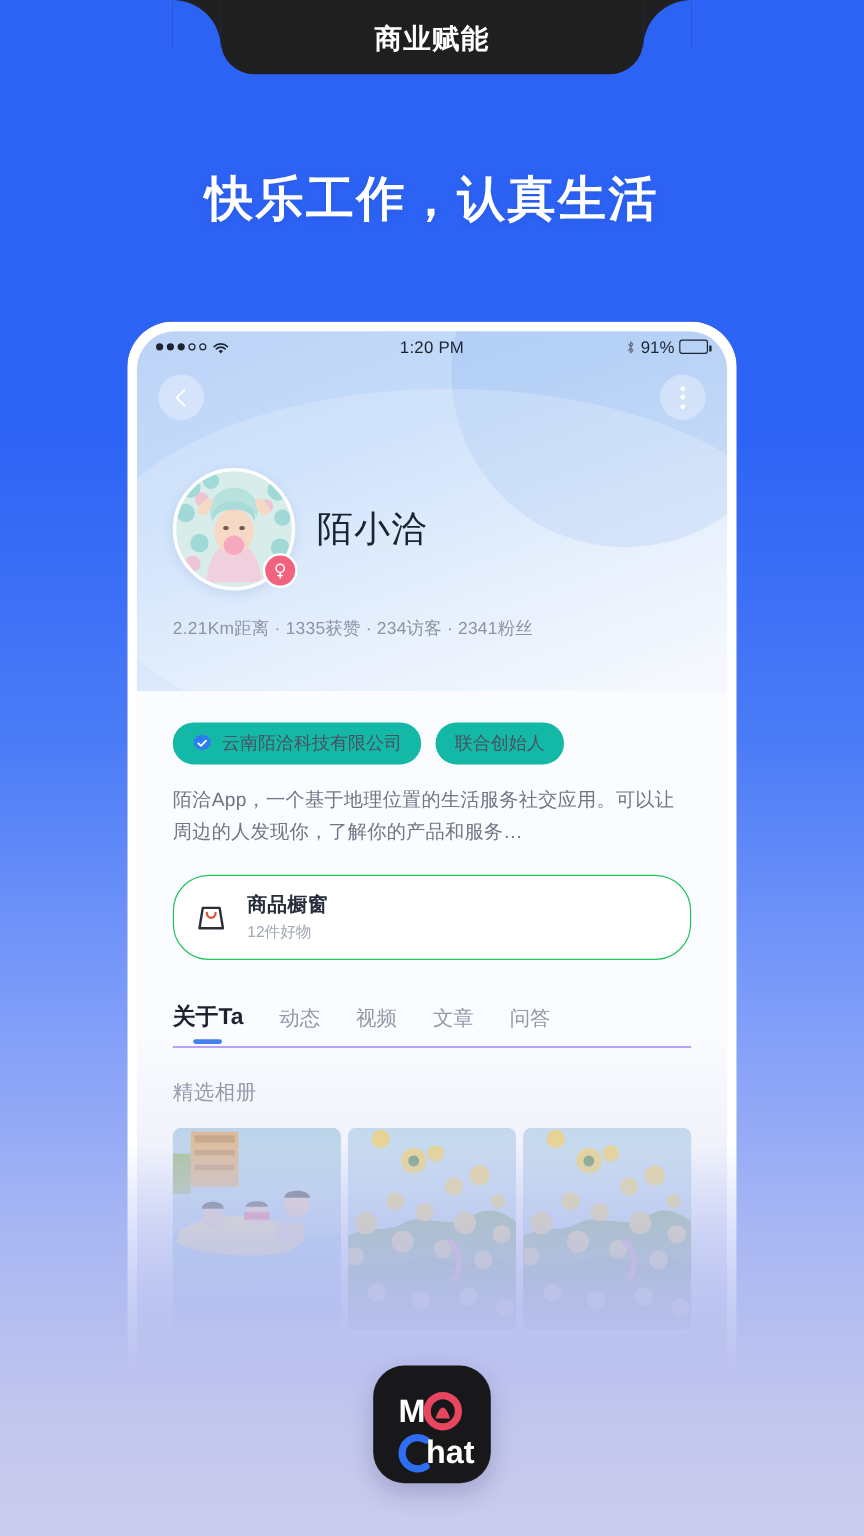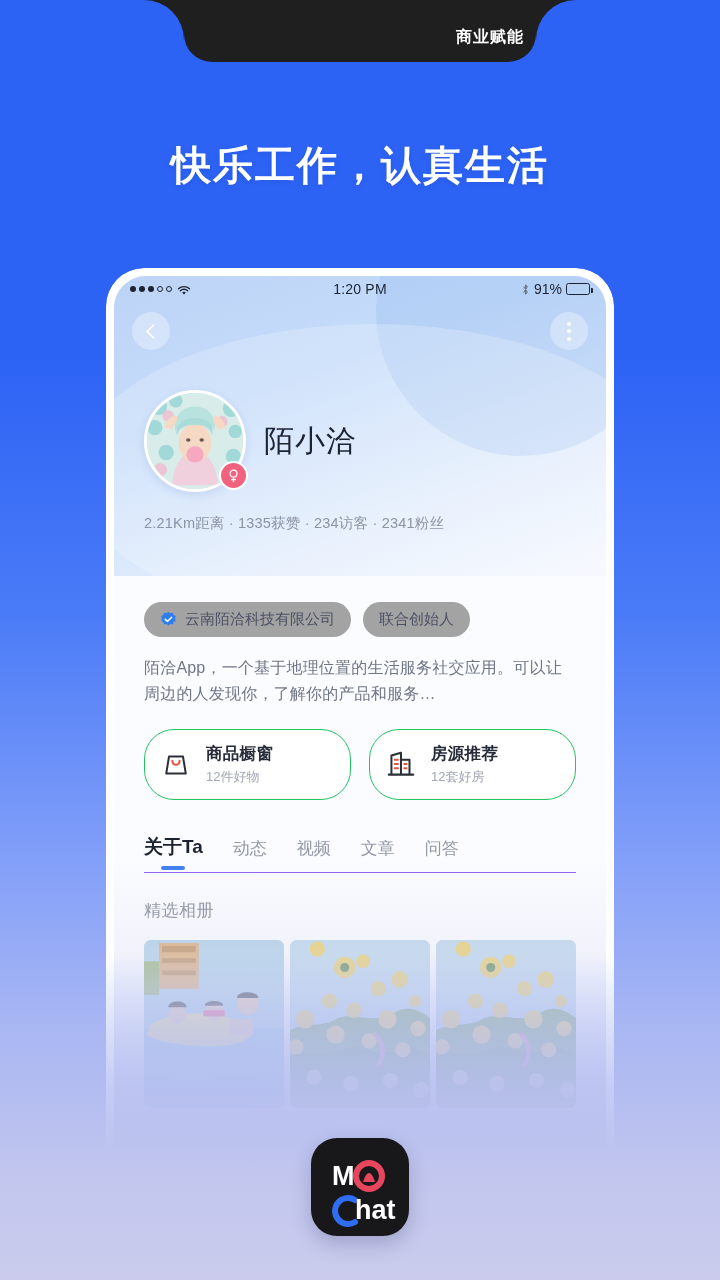--- a/index.html
+++ b/index.html
@@ -20,23 +20,23 @@
     position: absolute; top: 0; left: 0; width: 720px; height: 62px;
     overflow: hidden;
   }
   .notch {
     position: absolute; top: -40px; left: 50%; transform: translateX(-50%);
     width: 352px; height: 102px;
     background: #1f1f20;
     border-radius: 0 0 28px 28px;
   }
   .notch-title {
-    position: absolute; left: 0; right: 12px; bottom: 14px;
-    text-align: right; color: #ffffff;
-    font-size: 16px; font-weight: bold; letter-spacing: 1px;
+    position: absolute; left: 0; right: 0; bottom: 14px;
+    text-align: center; color: #ffffff;
+    font-size: 23px; font-weight: bold; letter-spacing: 1px;
   }
   .notch-ear {
     position: absolute; top: 0; width: 40px; height: 40px;
     background: #1f1f20;
   }
   .notch-ear::after {
     content: ""; position: absolute; inset: 0;
     background: #2d63f5;
   }
   .notch-ear.left  { left: 144px; }
@@ -154,21 +154,21 @@
     position: relative; padding: 22px 0 0 30px;
     font-size: 14.5px; color: #8c93a3; letter-spacing: .2px;
   }
 
   
   .body-area { position: relative; background: #fbfcff; padding: 0 30px; }
 
   .tagrow { display: flex; gap: 12px; padding-top: 26px; }
   .tag {
     display: flex; align-items: center; gap: 8px;
-    background: #a3a3a3; border-radius: 18px;
+    background: #14b8a6; border-radius: 18px;
     padding: 8px 16px; font-size: 15px; color: #4a5163;
   }
   .verified {
     width: 17px; height: 17px; flex: 0 0 17px;
   }
   .bio {
     padding-top: 18px; font-size: 16px; line-height: 1.62;
     color: #6f7686; letter-spacing: .2px;
   }
 
@@ -346,34 +346,20 @@
         <div class="card">
           <span class="card-ic">
             <svg viewBox="0 0 32 32" width="34" height="34">
               <path d="M9.4 9h13.2l2.6 16H6.8z" stroke="#2b2f38" stroke-width="1.9" fill="none" stroke-linejoin="round"></path>
               <path d="M12.6 13c0 2.2 1.5 3.8 3.4 3.8s3.4-1.6 3.4-3.8" stroke="#e0563c" stroke-width="1.9" fill="none" stroke-linecap="round"></path>
             </svg>
           </span>
           <span>
             <span class="card-t" style="display:block">商品橱窗</span>
             <span class="card-s" style="display:block">12件好物</span>
-          </span>
-        </div>
-        <div class="card">
-          <span class="card-ic">
-            <svg viewBox="0 0 32 32" width="34" height="34">
-              <path d="M7 26V8l9-2.6V26" stroke="#2b2f38" stroke-width="1.9" fill="none" stroke-linejoin="round"></path>
-              <path d="M16 26V12h8v14" stroke="#2b2f38" stroke-width="1.9" fill="none" stroke-linejoin="round"></path>
-              <path d="M4.5 26h23" stroke="#2b2f38" stroke-width="1.9" stroke-linecap="round"></path>
-              <path d="M10 12h3.2M10 16h3.2M10 20h3.2M19 16h2.4M19 20h2.4" stroke="#e0563c" stroke-width="1.7" stroke-linecap="round"></path>
-            </svg>
-          </span>
-          <span>
-            <span class="card-t" style="display:block">房源推荐</span>
-            <span class="card-s" style="display:block">12套好房</span>
           </span>
         </div>
       </div>
 
       <div class="tabs">
         <div class="tab active">关于Ta</div>
         <div class="tab">动态</div>
         <div class="tab">视频</div>
         <div class="tab">文章</div>
         <div class="tab">问答</div>

